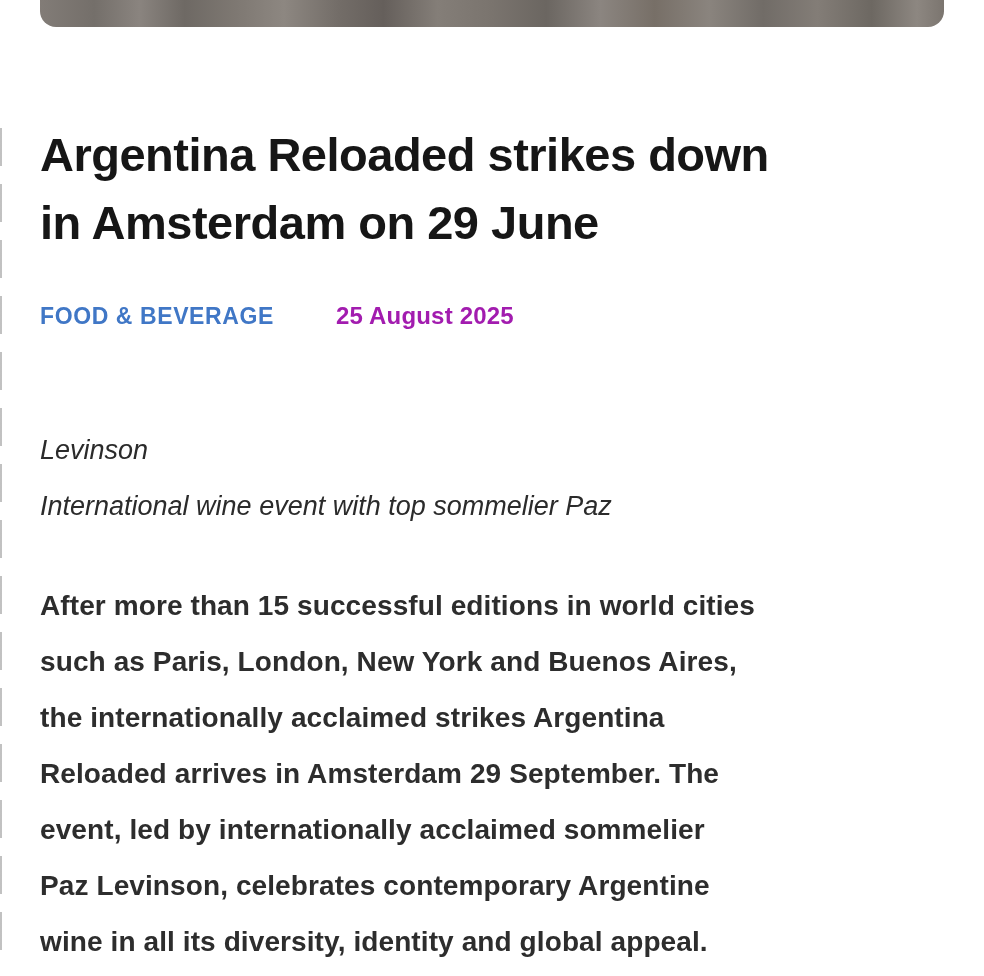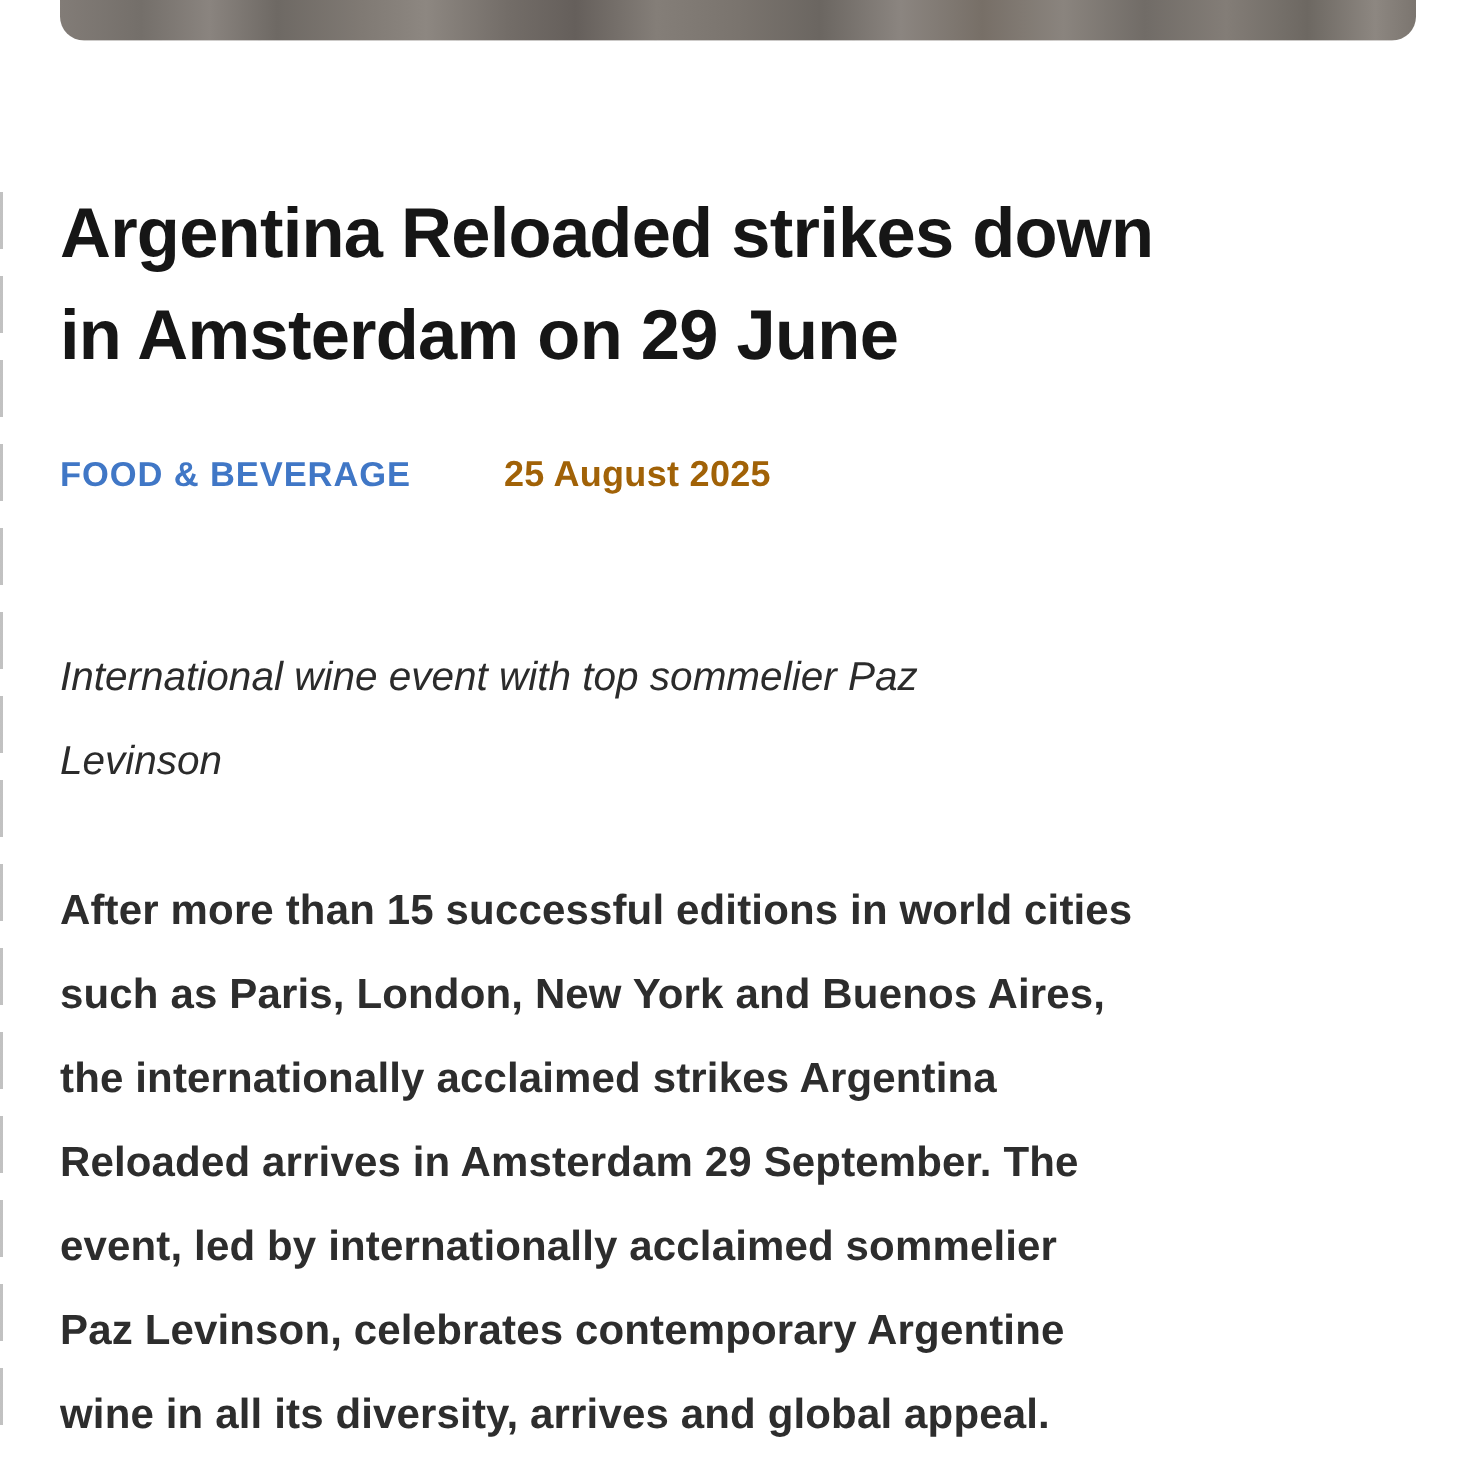--- a/index.html
+++ b/index.html
@@ -72,21 +72,21 @@
   }
   .category {
     color: #4077c6;
     font-weight: 700;
     letter-spacing: 0.6px;
     text-decoration: none;
     cursor: pointer;
   }
   .date {
     margin-left: 62px;
-    color: #a16207;
+    color: #a21caf;
     font-weight: 700;
     font-size: 24px;
     letter-spacing: 0.2px;
   }
   .intro {
     margin-top: 93px;
     font-size: 27px;
     line-height: 56px;
     font-style: italic;
     font-weight: 400;
@@ -118,28 +118,28 @@
       <span class="line">Argentina Reloaded strikes down</span>
       <span class="line">in Amsterdam on 29 June</span>
     </h1>
 
     <div class="meta">
       <a class="category">FOOD &amp; BEVERAGE</a>
       <span class="date">25 August 2025</span>
     </div>
 
     <p class="intro">
+      <span class="line">Levinson</span>
       <span class="line">International wine event with top sommelier Paz</span>
-      <span class="line">Levinson</span>
     </p>
 
     <p class="body-text">
       <span class="line">After more than 15 successful editions in world cities</span>
       <span class="line">such as Paris, London, New York and Buenos Aires,</span>
       <span class="line">the internationally acclaimed strikes Argentina</span>
       <span class="line">Reloaded arrives in Amsterdam 29 September. The</span>
       <span class="line">event, led by internationally acclaimed sommelier</span>
       <span class="line">Paz Levinson, celebrates contemporary Argentine</span>
-      <span class="line">wine in all its diversity, arrives and global appeal.</span>
+      <span class="line">wine in all its diversity, identity and global appeal.</span>
     </p>
 
   </main>
 </div>
 
 </body></html>

